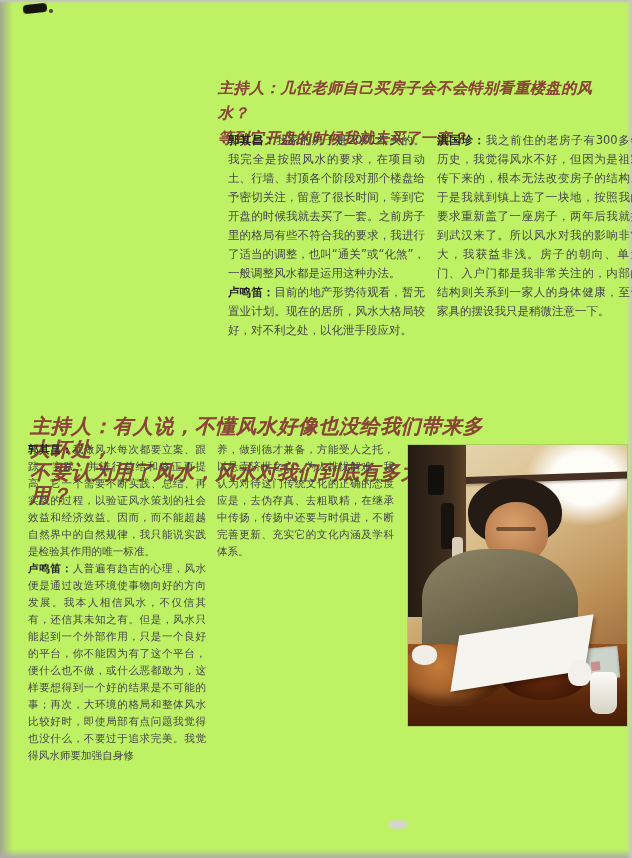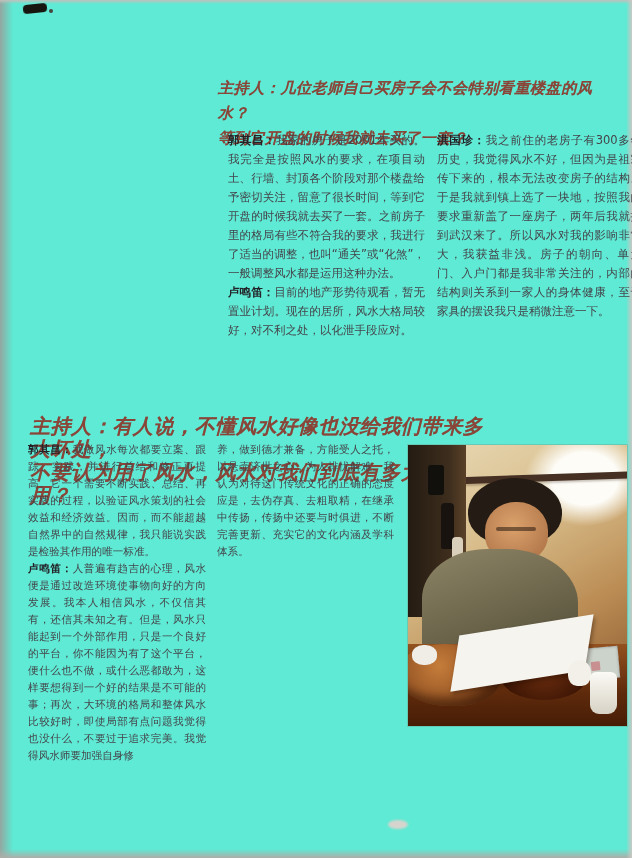--- a/index.html
+++ b/index.html
@@ -1,17 +1,17 @@
 <!DOCTYPE html>
 <html><head>
 <meta charset="utf-8">
 <style>
   html,body{margin:0;padding:0;}
   body{width:632px;height:858px;background:#dddbd6;font-family:"DejaVu Sans",sans-serif;}
-  .page{position:absolute;left:0;top:0;width:632px;height:858px;background:#5eead4;overflow:hidden;}
+  .page{position:absolute;left:0;top:0;width:632px;height:858px;background:#bef264;overflow:hidden;}
 
   
   .edge-left{position:absolute;left:0;top:0;width:13px;height:858px;
     background:linear-gradient(to right,#9d9b97,rgba(234,232,227,0));opacity:.85;}
   .edge-top{position:absolute;left:0;top:0;width:632px;height:4px;
     background:linear-gradient(to bottom,#c2c0bc,rgba(234,232,227,0));}
   .edge-bottom{position:absolute;left:0;bottom:0;width:632px;height:9px;
     background:linear-gradient(to top,#aeaca8,rgba(234,232,227,0));}
   .edge-right{position:absolute;right:0;top:0;width:6px;height:858px;
     background:linear-gradient(to left,#c9c7c3,rgba(234,232,227,0));}

